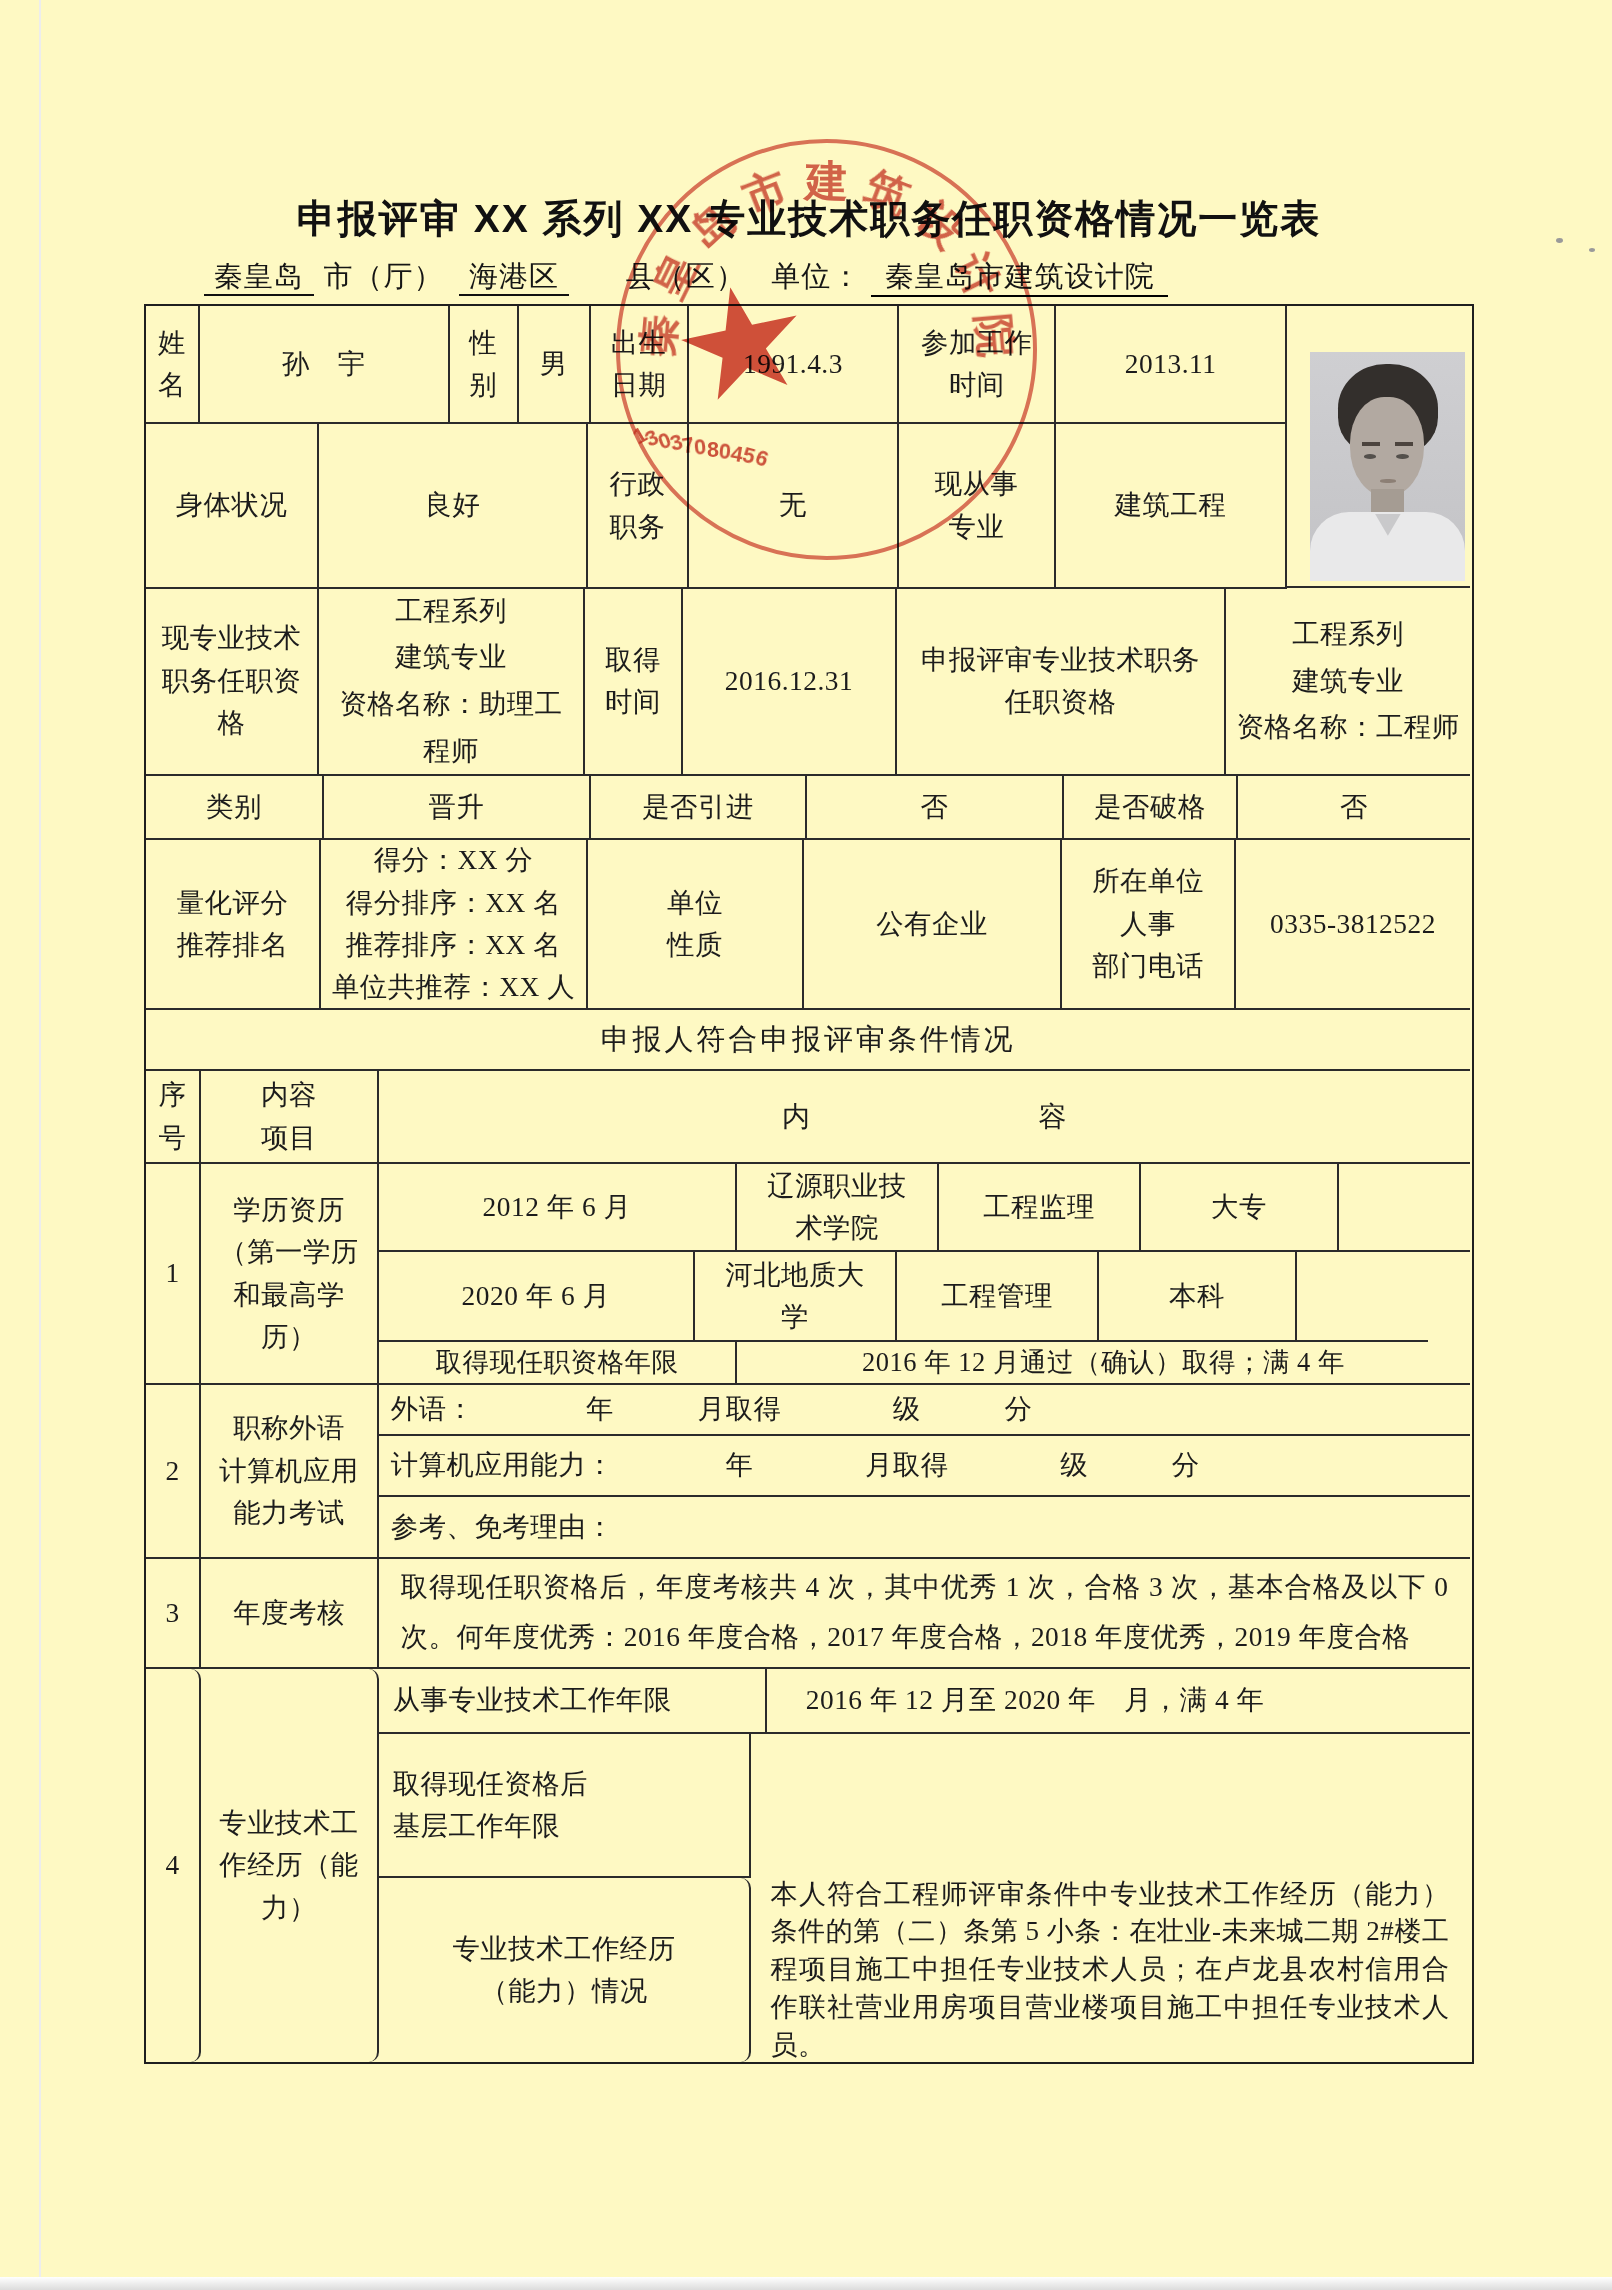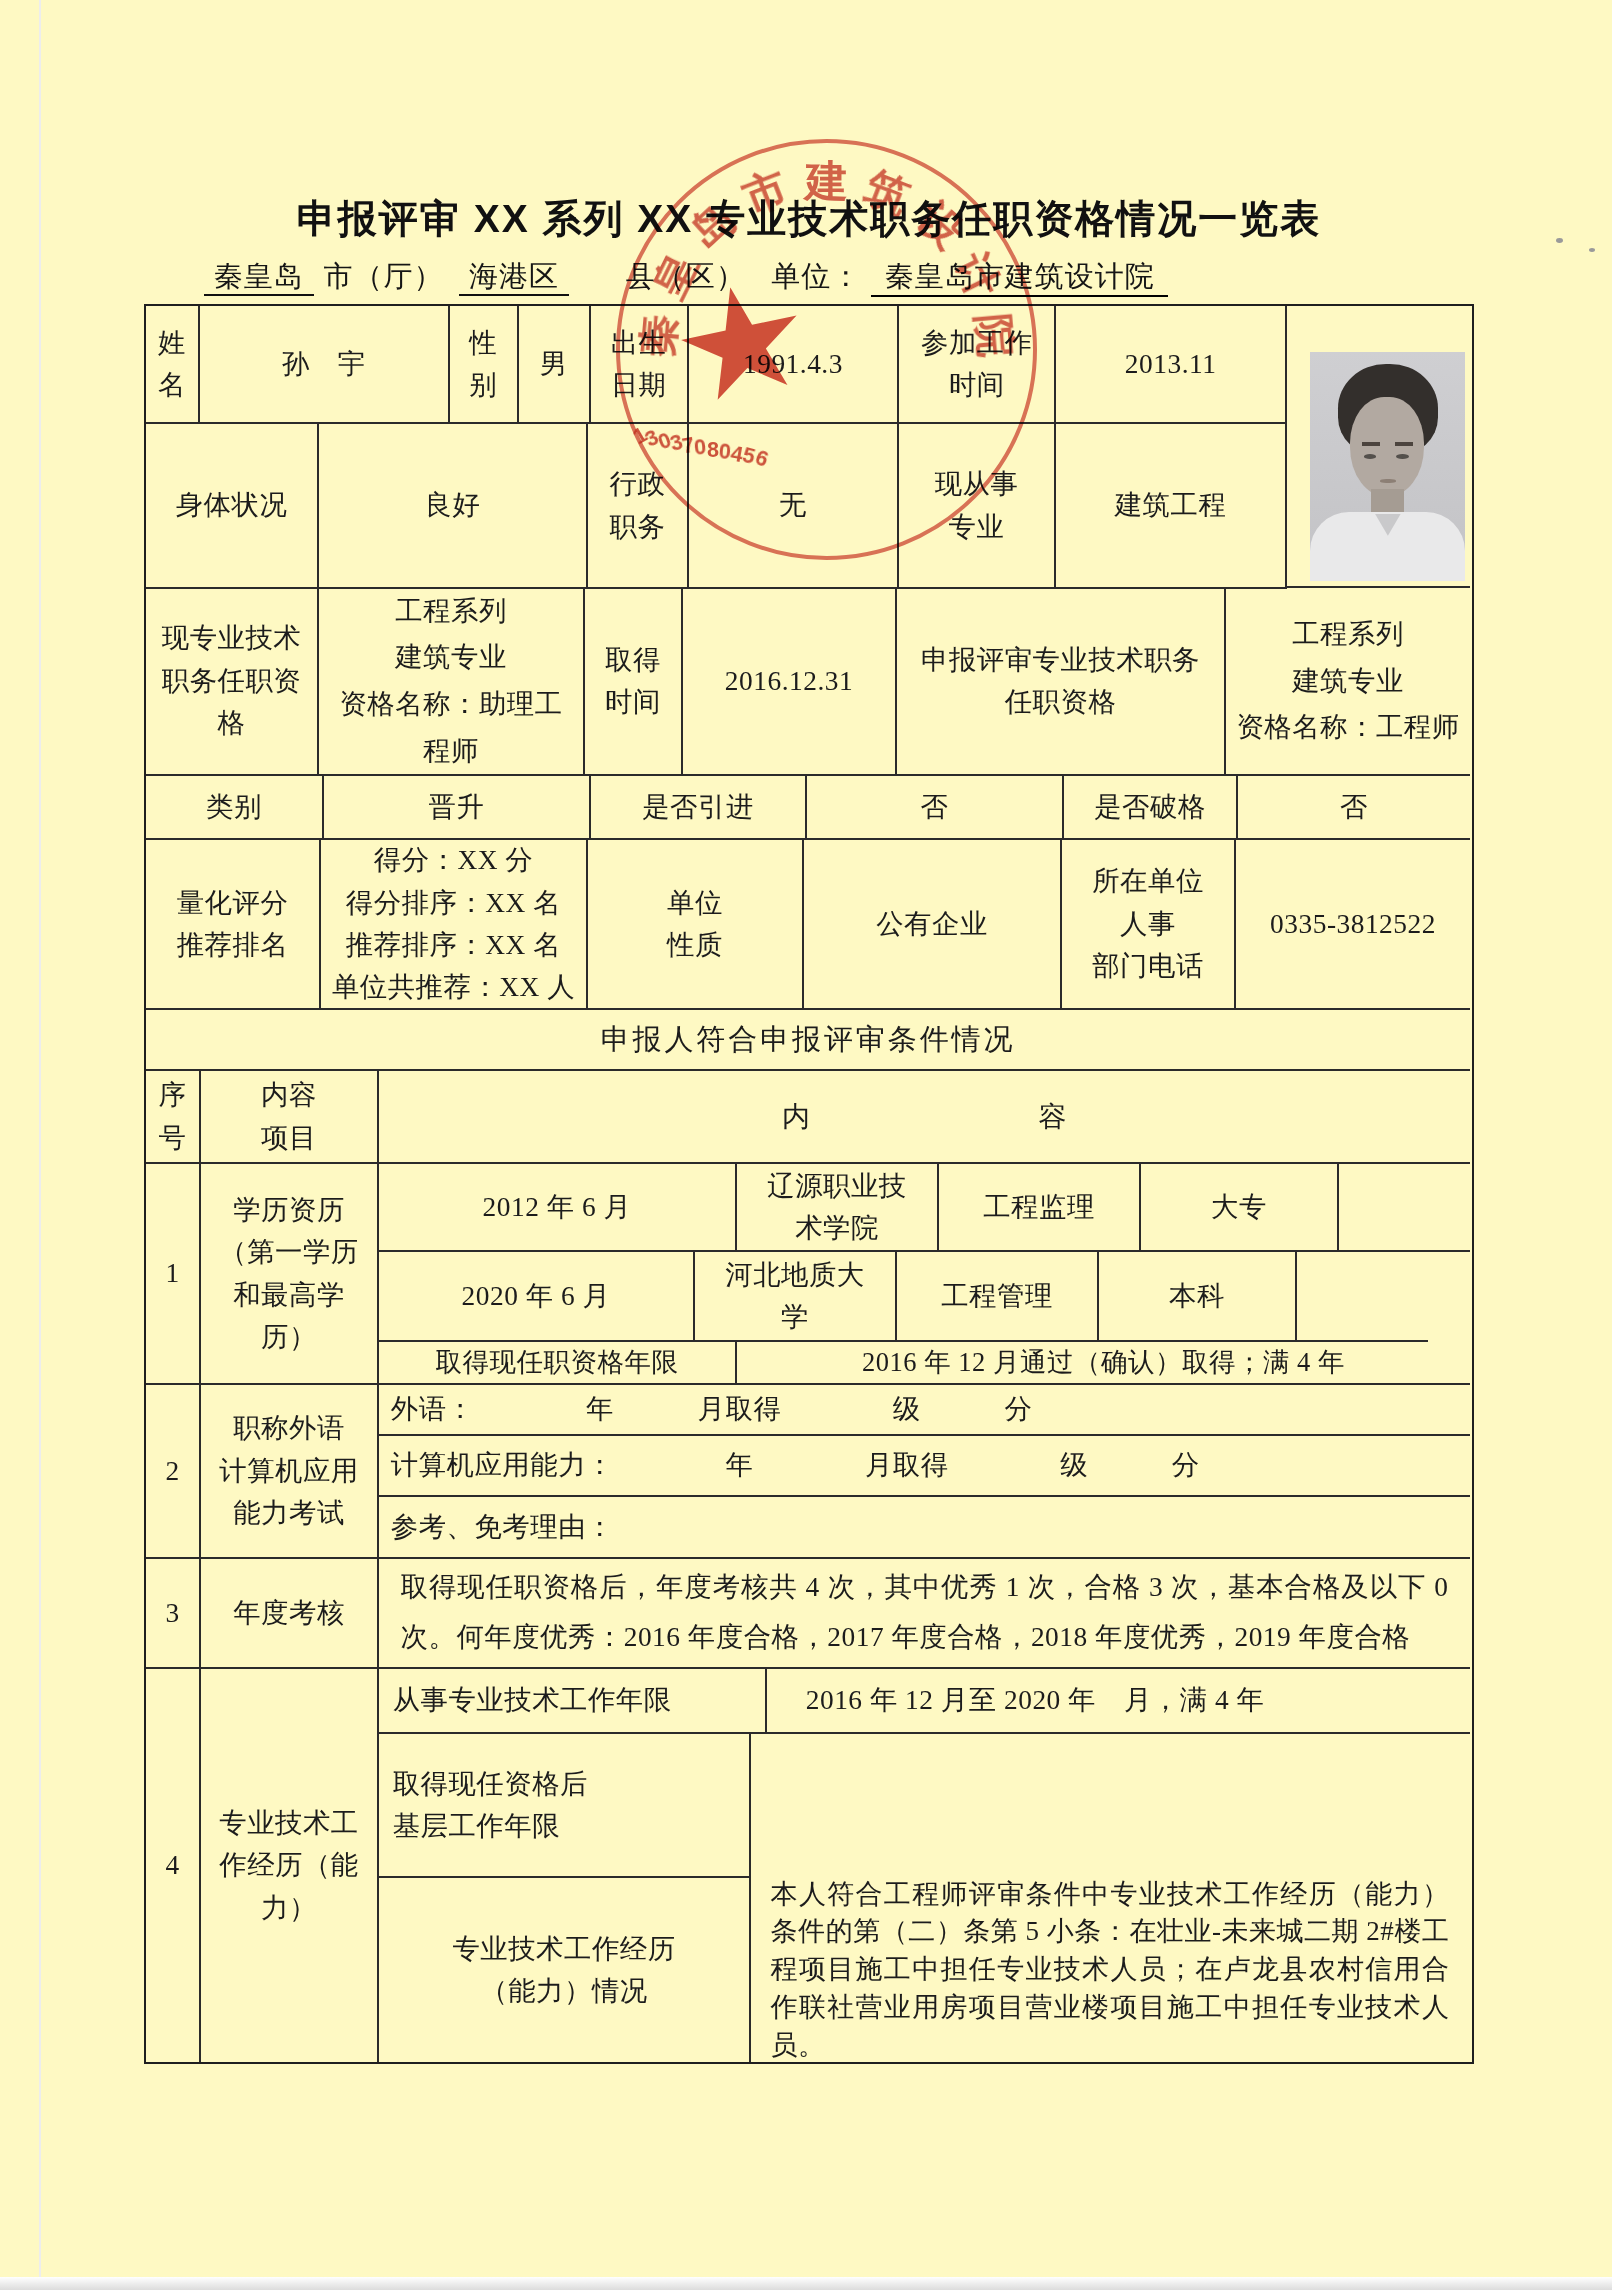--- a/index.html
+++ b/index.html
@@ -20,21 +20,21 @@
   .subtitle .u2{border-bottom:2.9px solid #000;padding:0 13.7px 2.9px 13.7px;}
   .gap1{display:inline-block;width:15.7px;} .gap2{display:inline-block;width:57px;}
   .gap3{display:inline-block;width:25.5px;} .gap4{display:inline-block;width:9.8px;}
   
   .tbl{position:absolute;left:144px;top:304px;width:1330px;border:2.9px solid #1f1f1f;
        box-sizing:border-box;background:transparent;}
   .r{display:flex;}
   .c{box-sizing:border-box;border-right:2px solid #2b2b2b;border-bottom:2px solid #2b2b2b;
      display:flex;align-items:center;justify-content:center;text-align:center;
      font-size:27.4px;line-height:1.55;letter-spacing:0.5px;position:relative;}
-  .ce{border-right:none;} .cb{border-bottom:none;}
+  .ce{border-right:none;} .cb{border-bottom:none;border-radius:10px;}
   .pre{white-space:pre-line;}
   .left{justify-content:flex-start;text-align:left;}
   .txt{padding:0 21.6px;text-align:justify;width:100%;box-sizing:border-box;}
   .lh17{line-height:1.7;} .lh2{line-height:1.82;}
   .band{font-size:29px;letter-spacing:2.9px;}
   .colhead{font-size:28px;}
   
   .photo{position:absolute;right:4.9px;bottom:4.9px;width:155px;height:229px;overflow:hidden;
          background:linear-gradient(#cfcfd2,#c3c3c6);}
   .hair{position:absolute;left:27.4px;top:11.8px;width:100px;height:92px;background:#332f2c;

